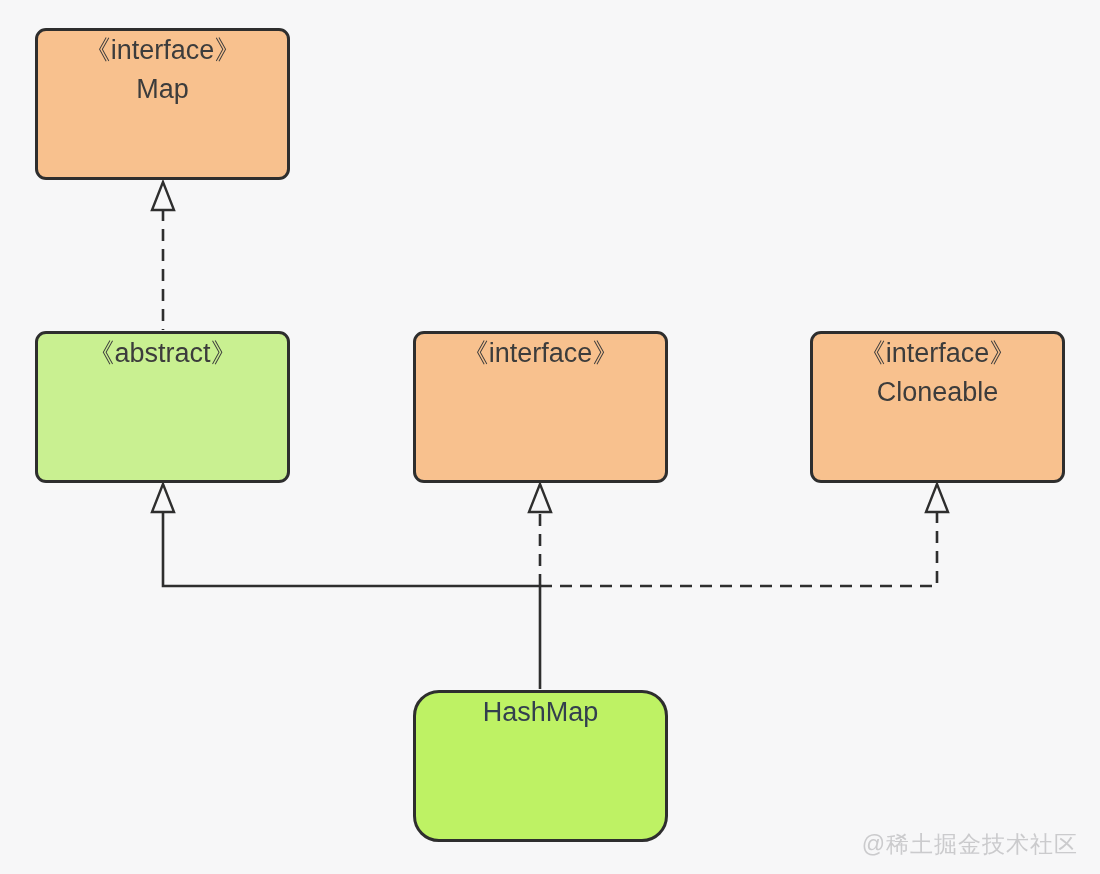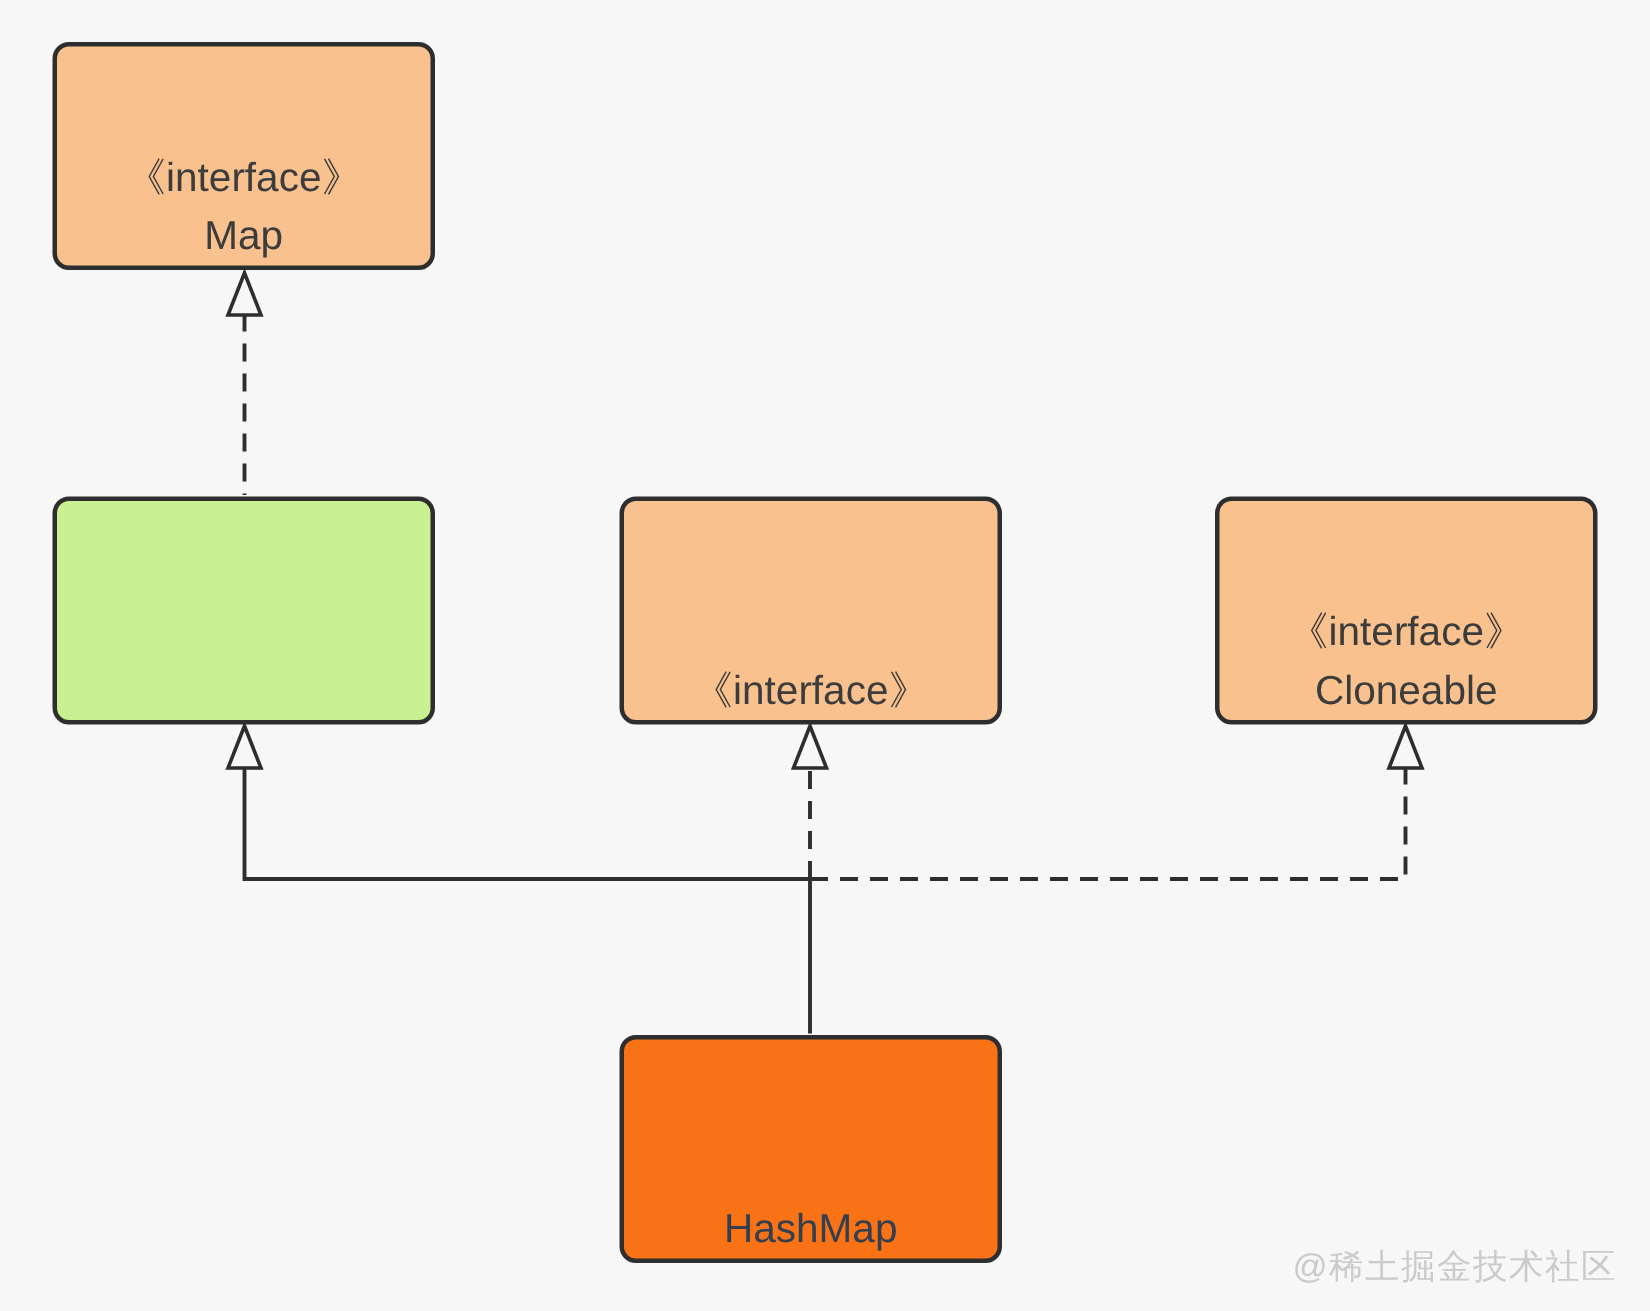--- a/index.html
+++ b/index.html
@@ -24,31 +24,31 @@
   .uml-node {
     position: absolute;
     width: 255px;
     height: 152px;
     border: 3px solid #2e2e2e;
     border-radius: 11px;
     box-sizing: border-box;
     display: flex;
     flex-direction: column;
     align-items: center;
-    justify-content: flex-end;
+    justify-content: flex-start;
     text-align: center;
     font-size: 27px;
     line-height: 39px;
     color: #3c3c3c;
   }
   .node-map          { left: 35px;  top: 28px;  background: #f8c18e; }
   .node-abstractmap  { left: 35px;  top: 331px; background: #c9f091; }
   .node-serializable { left: 413px; top: 331px; background: #f8c18e; }
   .node-cloneable    { left: 810px; top: 331px; background: #f8c18e; }
-  .node-hashmap      { left: 413px; top: 690px; background: #f97316; color: #333f4e; }
+  .node-hashmap      { left: 413px; top: 690px; background: #bef264; color: #333f4e; border-radius: 26px; }
   .stereotype:empty { display: none; }
   .watermark {
     position: absolute;
     right: 22px;
     top: 829px;
     font-size: 23px;
     color: #cbcbcd;
     letter-spacing: 1px;
   }
 </style>
@@ -75,20 +75,21 @@
       <polygon points="937,484 926,512 948,512"></polygon>
     </g>
   </svg>
 
   <div class="uml-node node-map">
     <div class="stereotype">《interface》</div>
     <div class="cls-name">Map</div>
   </div>
 
   <div class="uml-node node-abstractmap">
+    <div class="stereotype">《abstract》</div>
   </div>
 
   <div class="uml-node node-serializable">
     <div class="stereotype">《interface》</div>
   </div>
 
   <div class="uml-node node-cloneable">
     <div class="stereotype">《interface》</div>
     <div class="cls-name">Cloneable</div>
   </div>

